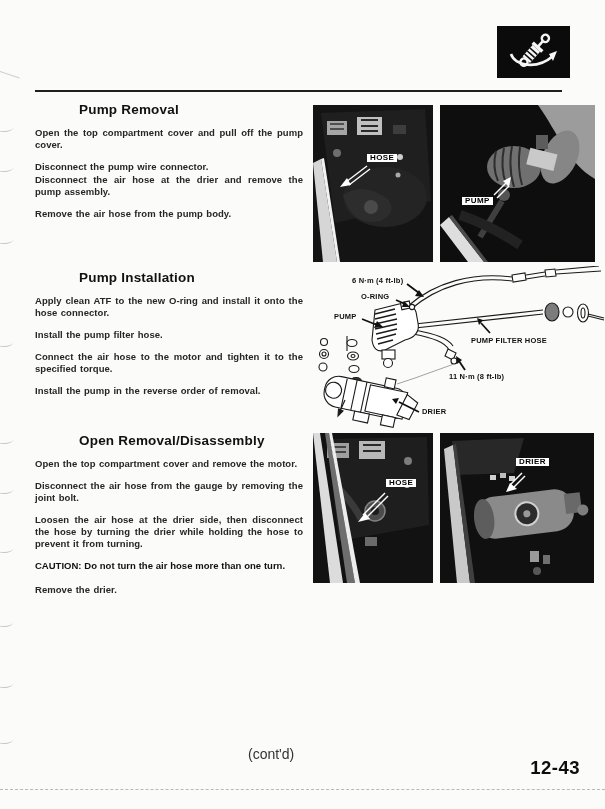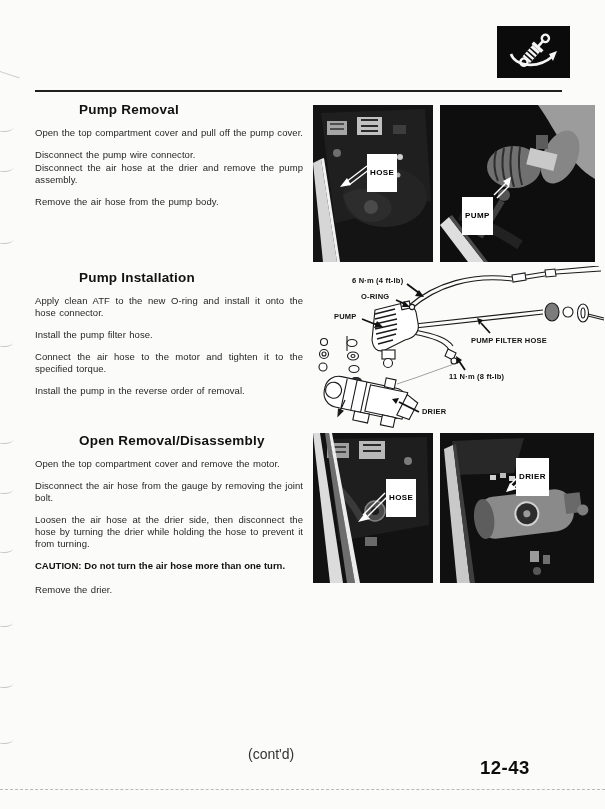--- a/index.html
+++ b/index.html
@@ -6,33 +6,33 @@
   .page{
     position:relative;width:605px;height:809px;background:#fbfbf9;
     font-family:"Liberation Sans", sans-serif;color:#1b1b1b;overflow:hidden;
   }
   
   .chapter-icon{position:absolute;left:497px;top:26px;width:73px;height:52px;background:#0b0b0b;}
   .header-rule{position:absolute;left:35px;top:90px;width:527px;height:2px;background:#1f1f1f;}
   
   .sec{position:absolute;left:35px;width:268px;}
   .sec h2{margin:0 0 10px 0;font-size:13.5px;font-weight:bold;letter-spacing:.2px;color:#111;padding-left:44px;}
-  .sec p{margin:0 0 10px 0;font-size:9.5px;line-height:12px;text-align:justify;color:#262626;word-spacing:.7px;letter-spacing:.05px;}
+  .sec p{margin:0 0 10px 0;font-size:9.5px;line-height:12px;text-align:justify;color:#262626;word-spacing:.7px;letter-spacing:.05px;font-weight:bold;}
   .sec p.caution{font-weight:bold;color:#111;white-space:nowrap;letter-spacing:0;word-spacing:.2px;}
   
   .photo{position:absolute;background:#111;overflow:hidden;}
   .photo svg{position:absolute;left:0;top:0;}
-  .plabel{position:absolute;background:#fff;color:#000;font-size:8px;font-weight:bold;line-height:1;padding:15px 3px;letter-spacing:.4px;}
+  .plabel{position:absolute;background:#fff;color:#000;font-size:8px;font-weight:bold;line-height:1;padding:0 3px;letter-spacing:.4px;}
   
   .diagram{position:absolute;left:315px;top:266px;width:290px;height:164px;}
   .diagram svg{position:absolute;left:0;top:0;}
   .dlabel{position:absolute;font-size:7.5px;font-weight:bold;color:#101010;white-space:nowrap;letter-spacing:.2px;}
   
   .contd{position:absolute;left:248px;top:746px;font-size:14px;color:#333;}
-  .pagenum{position:absolute;left:480px;top:757px;width:100px;text-align:left;font-size:18.5px;font-weight:bold;letter-spacing:.5px;color:#0d0d0d;}
+  .pagenum{position:absolute;left:480px;top:757px;width:100px;text-align:right;font-size:18.5px;font-weight:bold;letter-spacing:.5px;color:#0d0d0d;}
   .bottom-edge{position:absolute;left:0;top:789px;width:605px;border-top:1.5px dashed #979790;opacity:.65;}
   
   .scan-mark{position:absolute;left:-5px;width:18px;height:7px;border-bottom:1.4px solid #b8b8b4;border-radius:0 0 100% 100%;opacity:.8;}
   .scan-diag{position:absolute;left:-2px;top:74px;width:22px;height:1.4px;background:#c2c2be;transform:rotate(18deg);opacity:.8;}
 </style>
 </head>
 <body>
 
 <div class="page">
 

